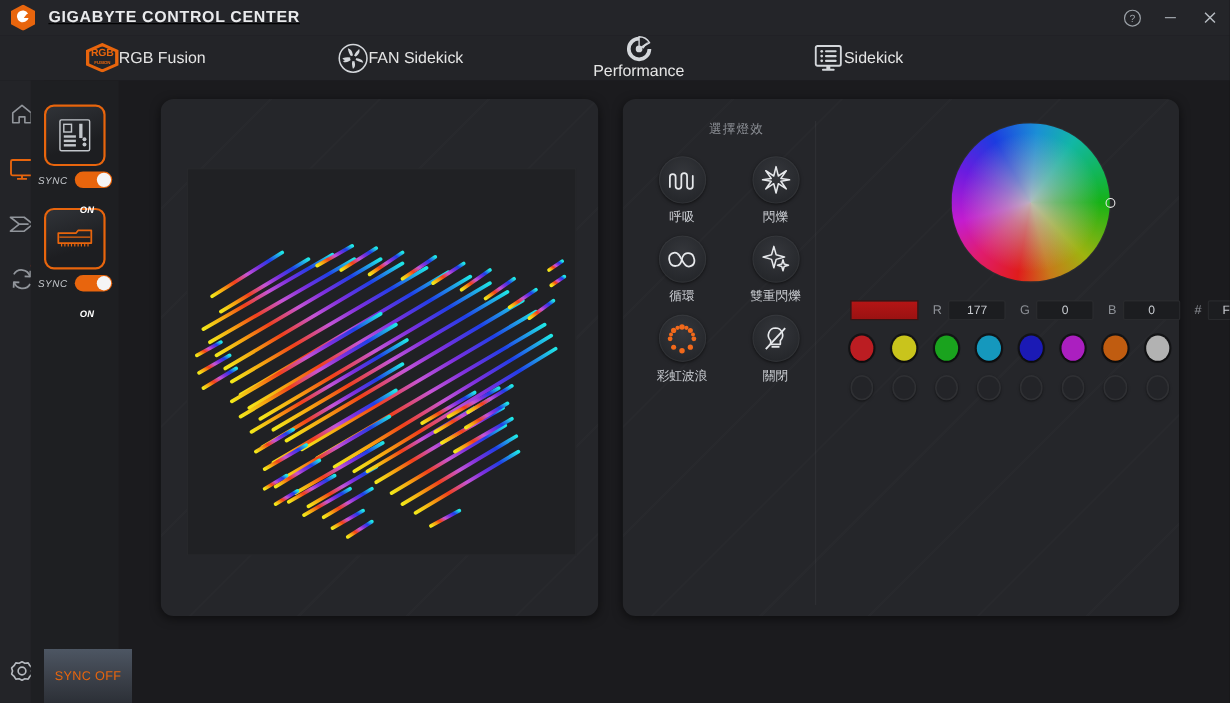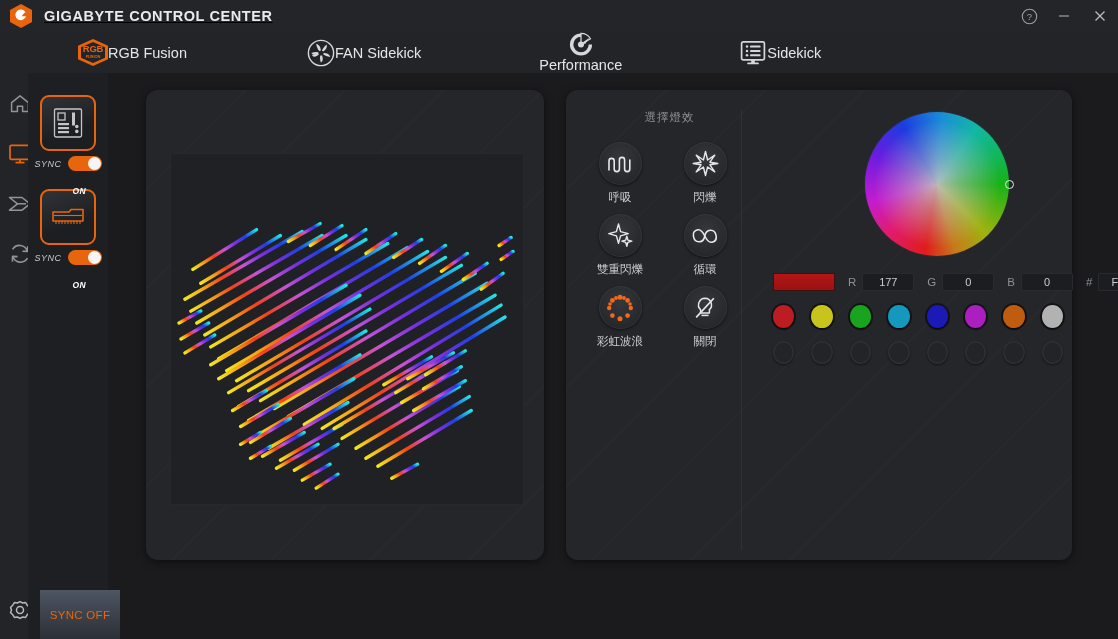--- a/index.html
+++ b/index.html
@@ -522,36 +522,36 @@
         <div class="fx-circle">
           <svg width="27" height="27" viewBox="0 0 27 27" fill="none" stroke="#e6e8eb" stroke-width="1.4" stroke-linejoin="round">
             <path d="M13.5 1.5 L15.6 10 L22.8 5.2 L17.9 12.2 L25.8 13.5 L17.9 14.8 L22.8 21.8 L15.6 17 L13.5 25.5 L11.4 17 L4.2 21.8 L9.1 14.8 L1.2 13.5 L9.1 12.2 L4.2 5.2 L11.4 10 Z"></path>
           </svg>
         </div>
         <div class="fx-label">閃爍</div>
       </div>
 
       <div class="fx-item">
         <div class="fx-circle">
+          <svg width="28" height="22" viewBox="0 0 28 22" fill="none" stroke="#e6e8eb" stroke-width="1.6">
+            <path d="M13.8 11 C11.4 6 9.2 4.2 6.6 4.8 C3.4 5.5 2 8 2.4 11 C2.9 14.6 5.2 17 8.4 16.8 C11.4 16.6 13.2 14.2 13.8 11 Z"></path>
+            <path d="M13.8 11 C16.2 16 18.4 17.8 21 17.2 C24.2 16.5 25.6 14 25.2 11 C24.7 7.4 22.4 5 19.2 5.2 C16.2 5.4 14.4 7.8 13.8 11 Z"></path>
+          </svg>
+        </div>
+        <div class="fx-label">循環</div>
+      </div>
+
+      <div class="fx-item">
+        <div class="fx-circle">
           <svg width="27" height="27" viewBox="0 0 27 27" fill="none" stroke="#e6e8eb" stroke-width="1.4" stroke-linejoin="round">
             <path d="M11.5 2 L13.6 9.6 L21.2 11.7 L13.6 13.8 L11.5 21.4 L9.4 13.8 L1.8 11.7 L9.4 9.6 Z"></path>
             <path d="M19.8 14.2 L20.9 18.1 L24.8 19.2 L20.9 20.3 L19.8 24.2 L18.7 20.3 L14.8 19.2 L18.7 18.1 Z"></path>
           </svg>
         </div>
         <div class="fx-label">雙重閃爍</div>
-      </div>
-
-      <div class="fx-item">
-        <div class="fx-circle">
-          <svg width="28" height="22" viewBox="0 0 28 22" fill="none" stroke="#e6e8eb" stroke-width="1.6">
-            <path d="M13.8 11 C11.4 6 9.2 4.2 6.6 4.8 C3.4 5.5 2 8 2.4 11 C2.9 14.6 5.2 17 8.4 16.8 C11.4 16.6 13.2 14.2 13.8 11 Z"></path>
-            <path d="M13.8 11 C16.2 16 18.4 17.8 21 17.2 C24.2 16.5 25.6 14 25.2 11 C24.7 7.4 22.4 5 19.2 5.2 C16.2 5.4 14.4 7.8 13.8 11 Z"></path>
-          </svg>
-        </div>
-        <div class="fx-label">循環</div>
       </div>
 
       <div class="fx-item">
         <div class="fx-circle">
           <svg width="30" height="30" viewBox="0 0 30 30">
             <g fill="#f2691b">
               <circle cx="15" cy="4.2" r="2.5"></circle>
               <circle cx="22.6" cy="7.4" r="2.3"></circle>
               <circle cx="25.8" cy="15" r="2.2"></circle>
               <circle cx="22.6" cy="22.6" r="2.4"></circle>

